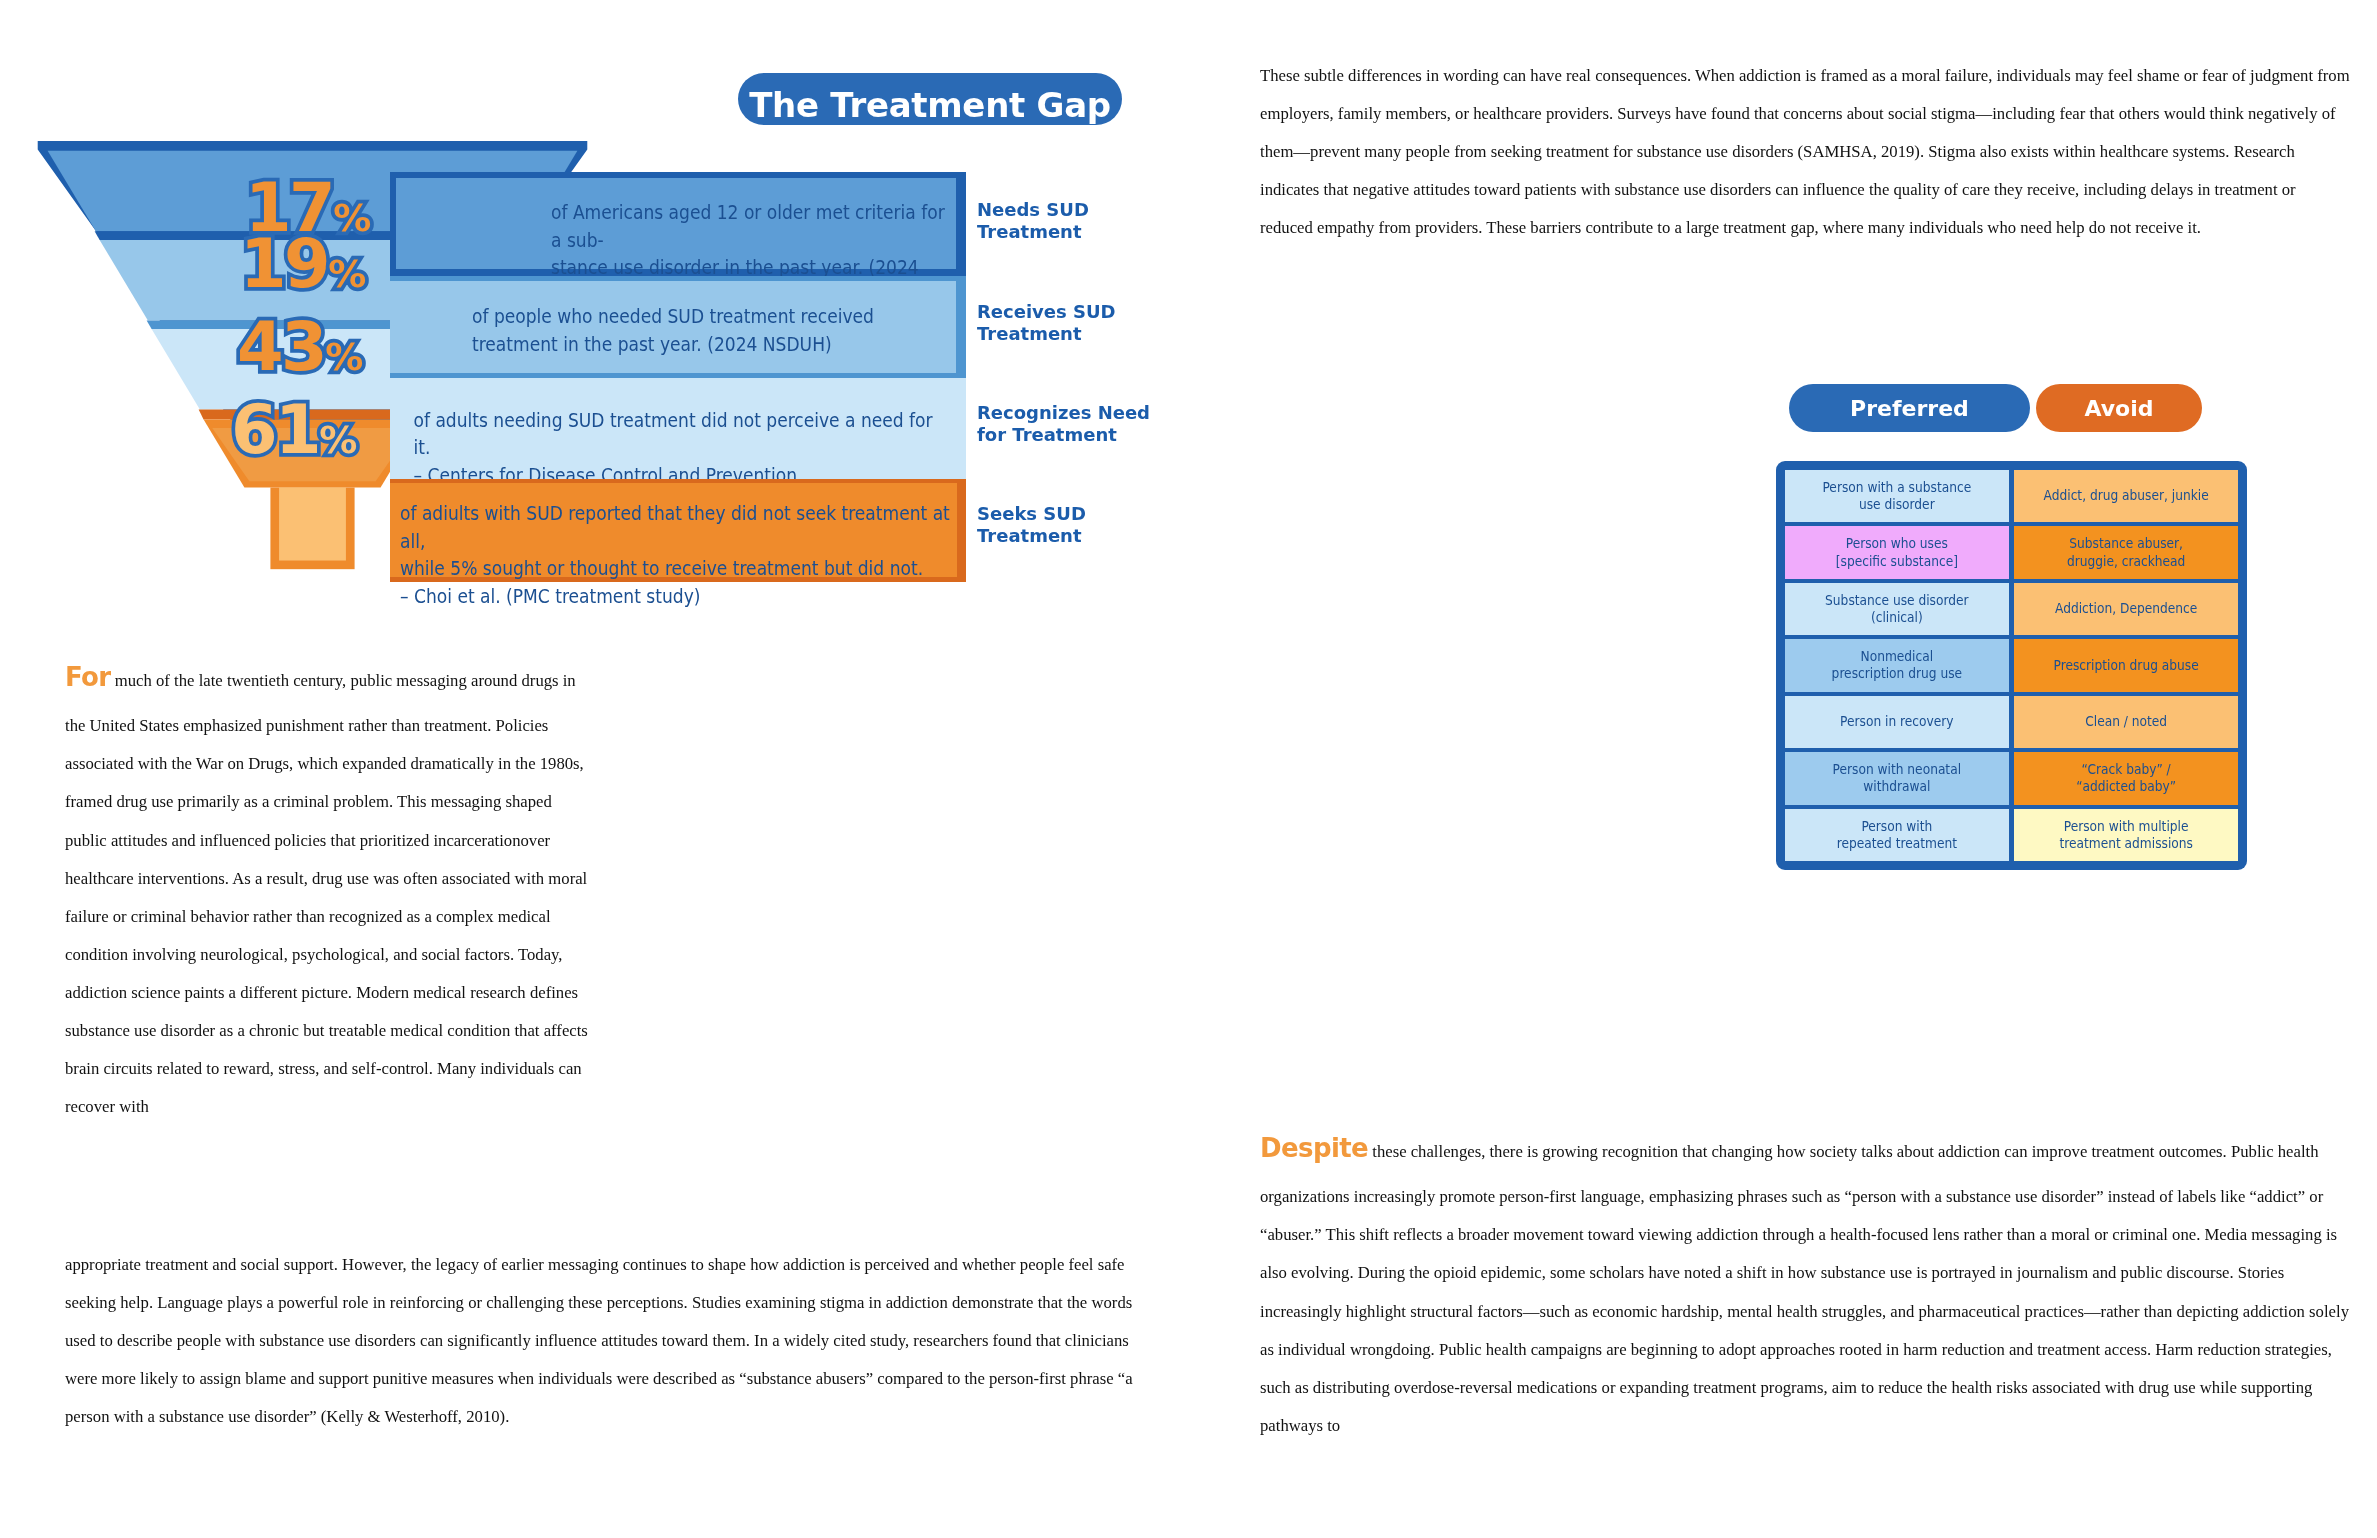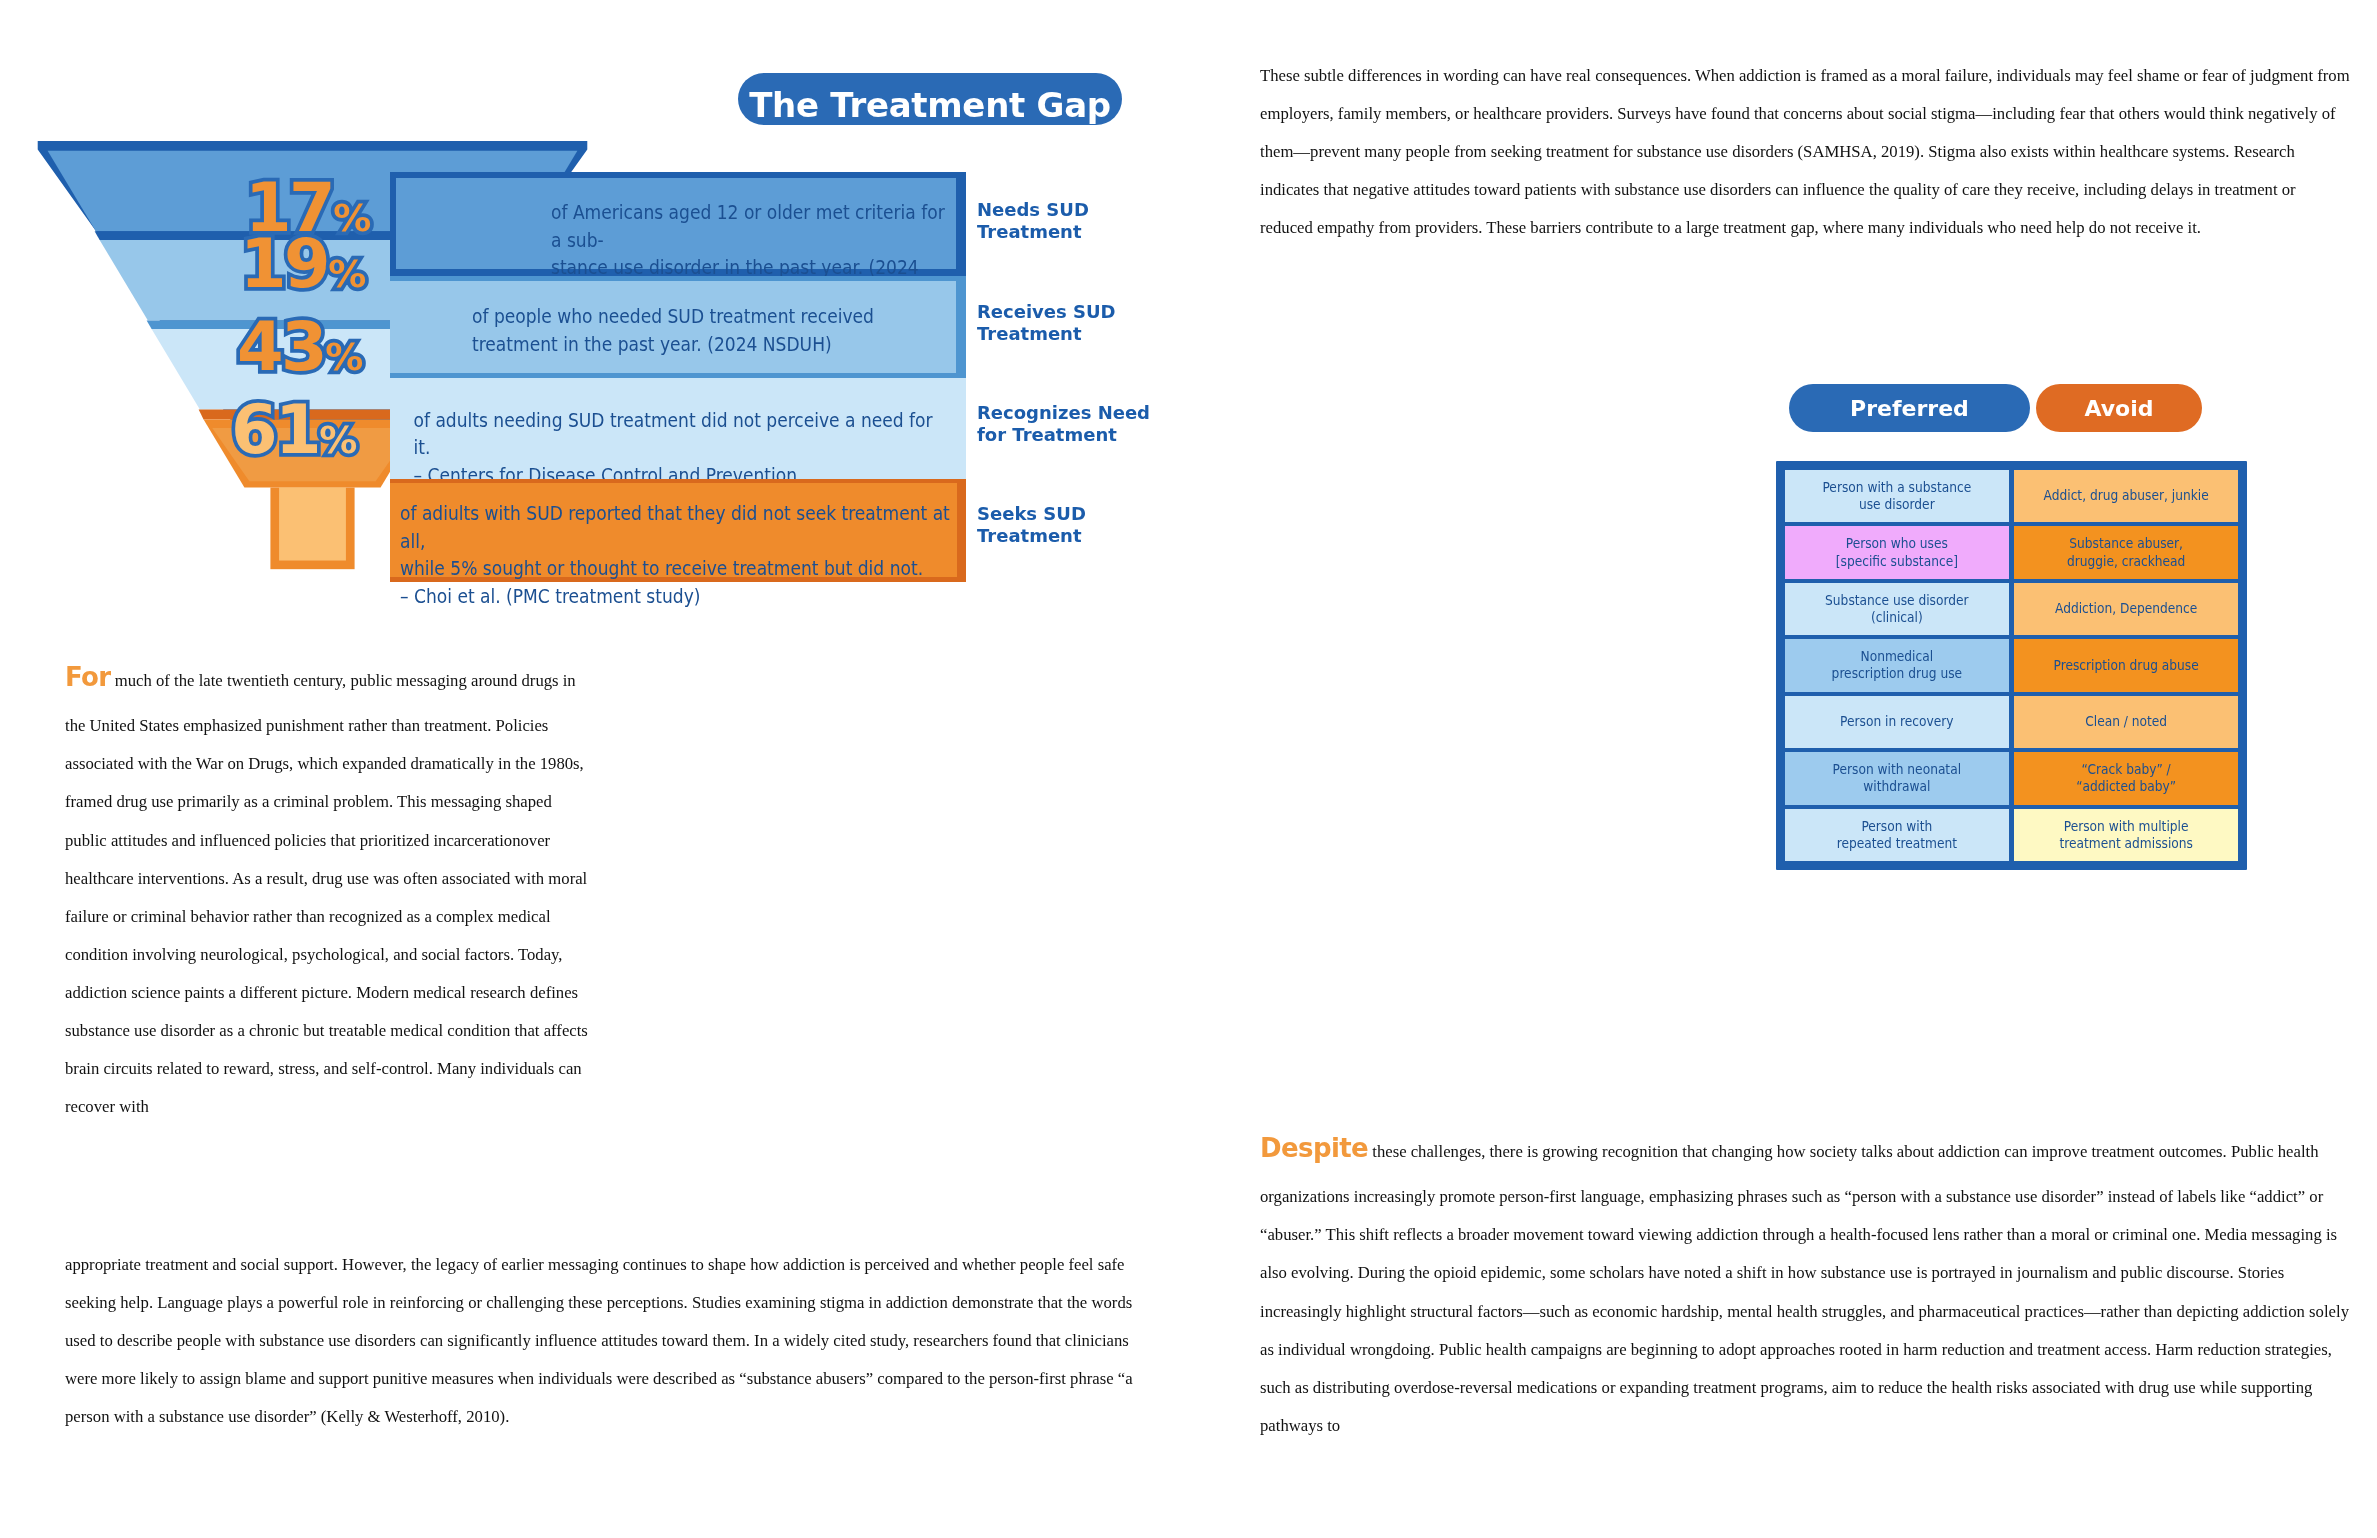--- a/index.html
+++ b/index.html
@@ -44,21 +44,21 @@
 
   
   #pref-pill,#avoid-pill{position:absolute;height:48px;border-radius:24px;
     display:flex;align-items:center;justify-content:center;}
   #pref-pill{left:594px;top:384px;width:241px;background:#2a6ab5;}
   #avoid-pill{left:841px;top:384px;width:166px;background:#df6b23;}
   #pref-pill span,#avoid-pill span{font-family:"DejaVu Sans", sans-serif;font-weight:bold;
     color:#fff;font-size:22px;}
 
   #lang-table{position:absolute;left:581px;top:461px;width:471px;height:409px;
-    background:#1f5fad;border-radius:1px;padding:8.7px 8.7px;box-sizing:border-box;
+    background:#1f5fad;border-radius:9px;padding:8.7px 8.7px;box-sizing:border-box;
     display:flex;flex-direction:column;gap:3.7px;}
   .trow{display:flex;gap:5px;flex:1;}
   .cell{flex:1;display:flex;align-items:center;justify-content:center;text-align:center;
     font-family:"DejaVu Sans Condensed","DejaVu Sans",sans-serif;font-size:13.6px;
     line-height:1.28;color:#1b4f91;white-space:pre-line;padding:1.2px 3.7px;box-sizing:border-box;}
 </style>
 </head>
 <body>
 
 <div id="left-col">

